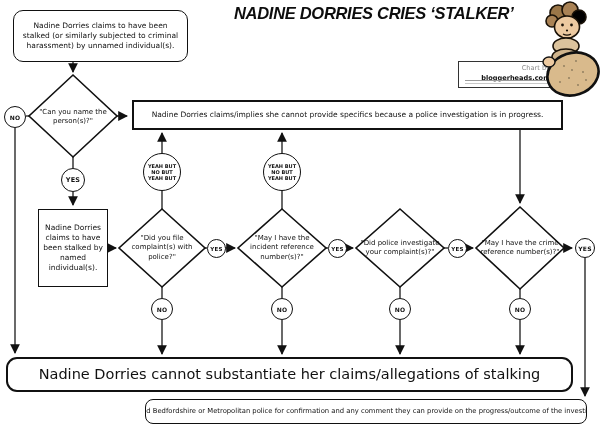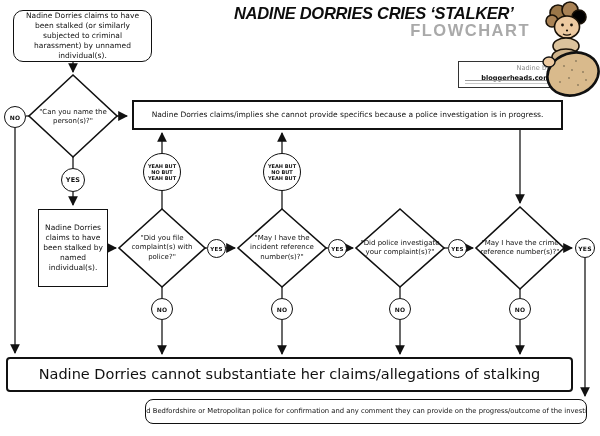--- a/index.html
+++ b/index.html
@@ -20,24 +20,24 @@
     position:absolute;box-sizing:border-box;background:#fff;border:1.5px solid #111;
     border-radius:50%;display:flex;flex-direction:column;align-items:center;justify-content:center;
     text-align:center;z-index:3;font-weight:bold;
   }
   .lbl-sm{font-size:6px;letter-spacing:0.2px;}
   .lbl-yeah{font-size:5px;line-height:1.25;font-weight:bold;}
   .dtext{
     position:absolute;z-index:3;display:flex;align-items:center;justify-content:center;
     text-align:center;font-size:7px;line-height:1.35;pointer-events:none;
   }
-  #start-node{left:13px;top:10px;width:139px;height:52px;font-size:7.5px;padding:2px 7px;}
+  #start-node{left:13px;top:10px;width:175px;height:52px;font-size:7.5px;padding:2px 7px;}
   #named-node{left:38px;top:209px;width:70px;height:78px;font-size:7.5px;padding:13px 4px;}
   #cannot-provide-node{left:132px;top:100px;width:431px;height:30px;font-size:7.5px;padding:0 0;}
-  #cannot-substantiate-node{left:6px;top:357px;width:567px;height:35px;font-size:14.5px;border-radius:4px;border-width:2.5px;}
+  #cannot-substantiate-node{left:6px;top:357px;width:567px;height:35px;font-size:14.5px;border-radius:11px;border-width:2.5px;}
   #call-police-node{left:145px;top:399px;width:442px;height:25px;font-size:6.8px;border-radius:8px;white-space:nowrap;overflow:hidden;}
   
   #title-block{position:absolute;left:234px;top:5px;width:296px;z-index:2;font-family:"Liberation Sans",sans-serif;font-weight:bold;}
   #title-pre{font-size:12px;color:#8c8c8c;text-align:left;padding-left:14px;line-height:1.0;}
   #title-main{font-size:16.5px;color:#0d0d0d;text-align:left;letter-spacing:-0.3px;white-space:nowrap;line-height:1.05;font-style:italic;}
   #title-sub{font-size:16.5px;color:#a9a9a9;text-align:right;letter-spacing:1.5px;line-height:1.05;margin-top:0px;}
   
   #credit-box{
     position:absolute;left:458px;top:61px;width:98px;height:27px;background:#fff;
     border:1px solid #333;z-index:2;box-sizing:border-box;padding:2px 5px 0 0;
@@ -128,21 +128,21 @@
     </g>
     <g fill="#1a1208">
       <circle cx="34.5" cy="25" r="1.4"></circle>
       <circle cx="43.5" cy="25" r="1.4"></circle>
       <circle cx="39" cy="30.5" r="1.1"></circle>
     </g>
     <path d="M35,34 q4,2.4 8,0" stroke="#1a1208" stroke-width="1.2" fill="none"></path>
   </svg>
 
   <div id="credit-box">
-    <div><span class="muted">Nadine by</span> <span class="site">bloggerheads.com</span></div>
+    <div><span class="muted">Chart by</span> <span class="site">bloggerheads.com</span></div>
     <div id="credit-underline"></div>
   </div>
 
   <svg id="mascot-front" class="mascot" viewBox="0 0 72 102">
     <g transform="rotate(-18 45 74)">
       <ellipse cx="45" cy="74" rx="26" ry="21" fill="#d9ba8c" stroke="#111" stroke-width="2.6"></ellipse>
     </g>
     <ellipse cx="21" cy="62" rx="6" ry="5" fill="#ecc9a0" stroke="#111" stroke-width="1.4"></ellipse>
     <g fill="#8a7a5c">
       <circle cx="36" cy="66" r="0.9"></circle>
@@ -151,21 +151,20 @@
         <circle cx="41" cy="78" r="0.9"></circle>
       <circle cx="50" cy="85" r="0.9"></circle>
         <circle cx="32" cy="82" r="0.9"></circle>
       <circle cx="58" cy="80" r="0.9"></circle>
         <circle cx="44" cy="70" r="0.9"></circle>
     </g>
   </svg>
 
   <div id="title-block">
     <div id="title-main">NADINE DORRIES CRIES ‘STALKER’</div>
-    <div id="title-sub">FLOWCHART</div>
   </div>
 
   <div id="start-node" class="node rounded">Nadine Dorries claims to have been stalked (or similarly subjected to criminal harassment) by unnamed individual(s).</div>
   <div id="named-node" class="node rect">Nadine Dorries claims to have been stalked by named individual(s).</div>
   <div id="cannot-provide-node" class="node thick">Nadine Dorries claims/implies she cannot provide specifics because a police investigation is in progress.</div>
   <div id="cannot-substantiate-node" class="node rounded">Nadine Dorries cannot substantiate her claims/allegations of stalking</div>
   <div id="call-police-node" class="node rect">Call Mid Bedfordshire or Metropolitan police for confirmation and any comment they can provide on the progress/outcome of the investigation</div>
 
   <div class="dtext" style="left:31px;top:98px;width:84px;height:38px;">"Can you name the person(s)?"</div>
   <div class="dtext" style="left:120px;top:229px;width:84px;height:38px;">"Did you file complaint(s) with police?"</div>

